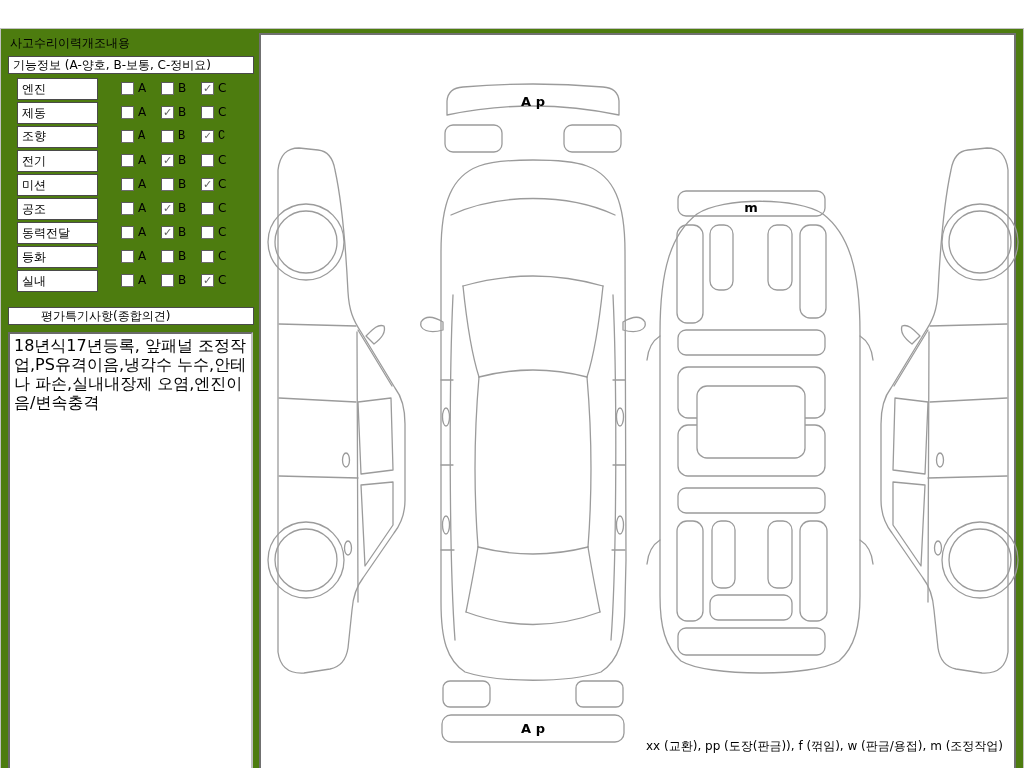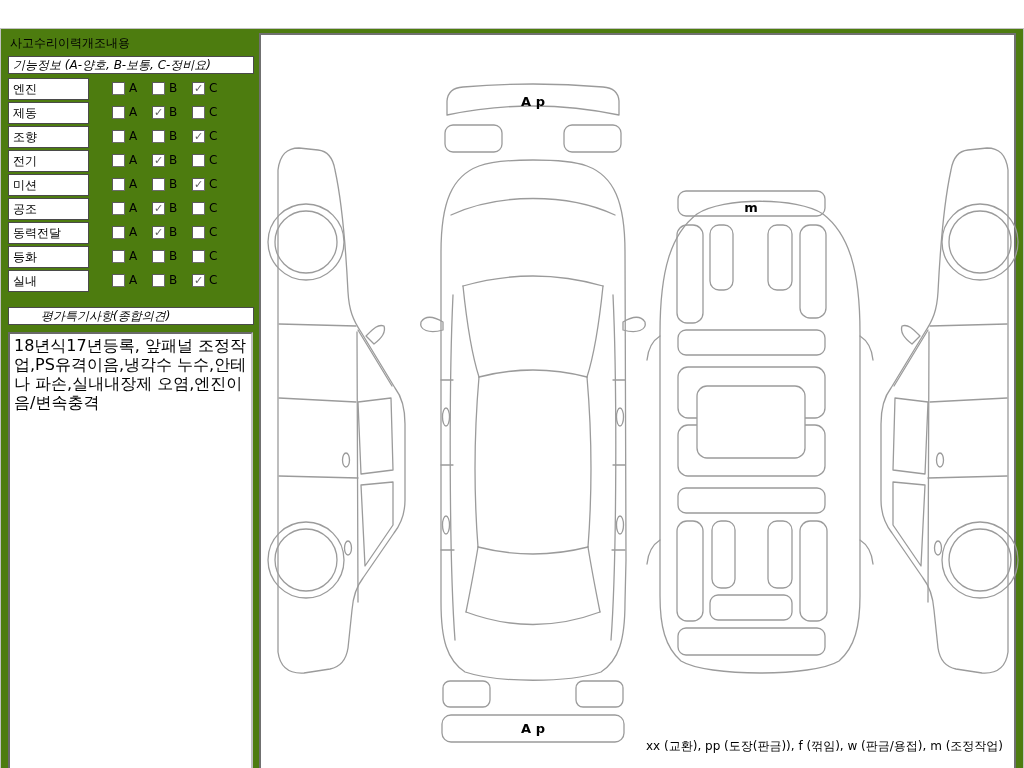--- a/index.html
+++ b/index.html
@@ -10,26 +10,26 @@
     box-shadow: inset 0 0 0 1px #c2c2c2;
     margin-top: 28px;
   }
   .page-bottom-border { position:absolute; left:0; right:0; bottom:0; height:3px; background:#5e5e5e; }
 
   
   .ptitle { position:absolute; left:10px; top:7px; font-size:12px; white-space:nowrap; }
   .hdrbox {
     position:absolute; left:8px; width:246px; height:18px;
     border:1px solid #4a4a4a; background:#fff;
-    font-size:12px; line-height:15px; padding:1px 4px; white-space:nowrap;font-style:italic;
+    font-size:12px; line-height:15px; padding:1px 4px; white-space:nowrap;
   }
   #func-header { top:28px; }
   #eval-header { top:279px;padding-left:32px; }
 
-  .frow { position:absolute; left:0; width:258px; height:23px; }
+  .frow { position:absolute; left:9px; width:258px; height:23px; }
   .flabel {
     position:absolute; left:8px; top:0; width:81px; height:22px;
     border:1px solid #4a4a4a; background:#fff;
     font-size:12px; line-height:20px; padding-left:4px; white-space:nowrap;
   }
   .grade { position:absolute; top:3px; display:flex; align-items:center; }
   .cb {
     display:inline-block; width:13px; height:13px; background:#fff;
     border:1px solid #6e6e6e;
     border-top-color:#5a5a5a; border-left-color:#5a5a5a;
@@ -94,21 +94,21 @@
         </span>
         <span class="grade" style="left: 152px;">
           <span class="cb">✓</span>
           <span class="glabel">B</span>
         </span>
         <span class="grade" style="left: 192px;">
           <span class="cb"></span>
           <span class="glabel">C</span>
         </span>
       </div>
-      <div class="frow" style="top: 98px;">
+      <div class="frow" style="top: 98px; font-family: Liberation Mono, monospace;">
         <div class="flabel">조향</div>
         <span class="grade" style="left: 112px;">
           <span class="cb"></span>
           <span class="glabel">A</span>
         </span>
         <span class="grade" style="left: 152px;">
           <span class="cb"></span>
           <span class="glabel">B</span>
         </span>
         <span class="grade" style="left: 192px;">

